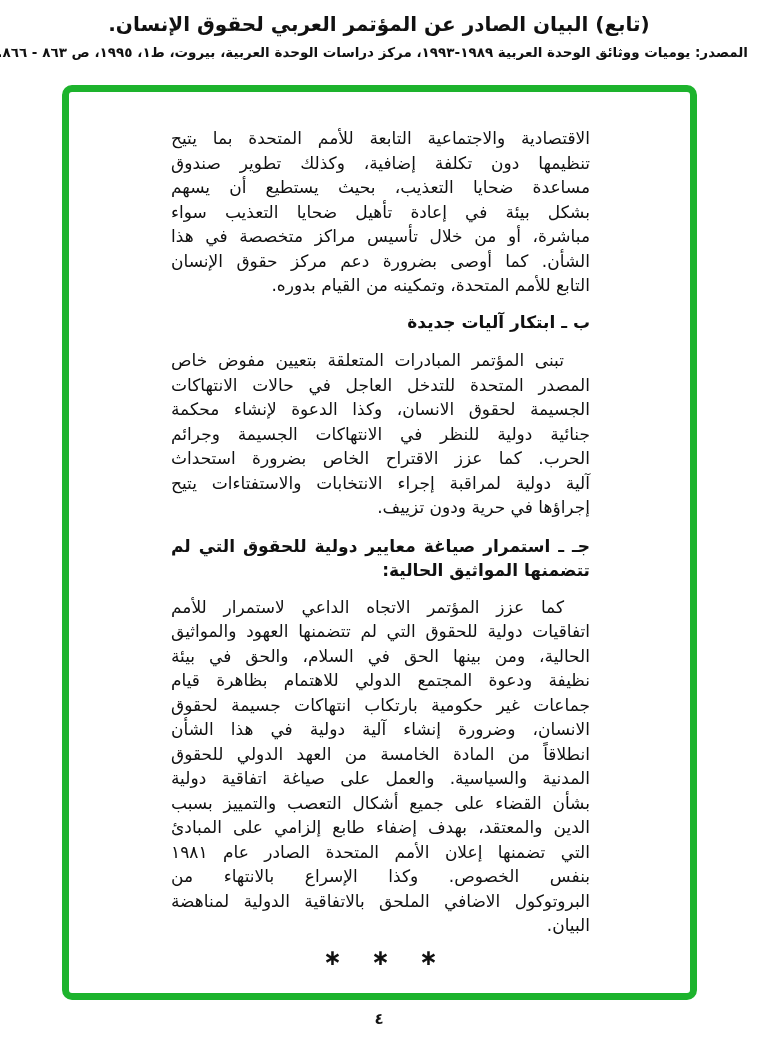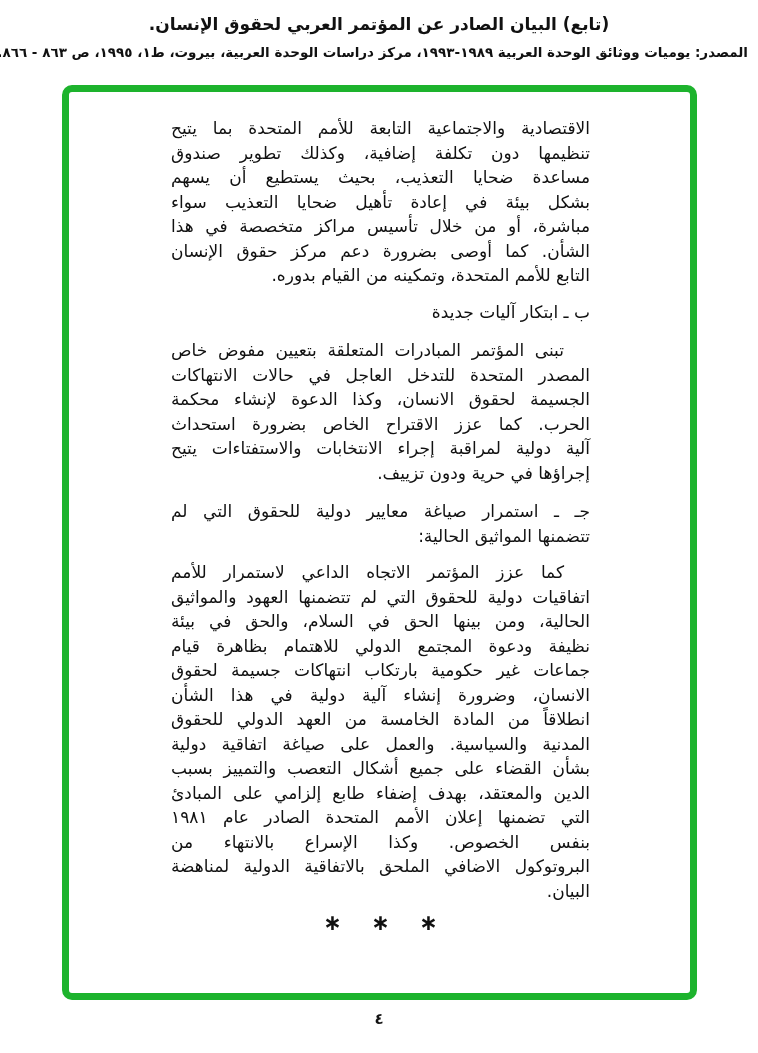--- a/index.html
+++ b/index.html
@@ -4,41 +4,41 @@
 <style>
   * { margin:0; padding:0; box-sizing:border-box; }
   html, body { background:#ffffff; }
   body {
     width:758px; height:1053px; position:relative;
     font-family:"DejaVu Sans", sans-serif;
     color:#111111; direction:rtl; overflow:hidden;
   }
   .page-header { position:absolute; top:12px; right:0; left:0; }
   .title-line {
-    text-align:center; font-weight:bold; font-size:17px; line-height:24px;
+    text-align:center; font-weight:bold; font-size:20px; line-height:24px;
   }
   .source-line {
     margin-top:6px; padding:0 10px; font-weight:bold; font-size:13.5px;
     line-height:20px; text-align:justify; text-align-last:justify;
     white-space:nowrap;
   }
   .green-frame {
     position:absolute; left:62px; top:85px; width:635px; height:915px;
     border:7px solid #1db32d; border-radius:10px; background:transparent;
   }
   .text-column {
-    position:absolute; left:171px; top:116px; width:419px;
+    position:absolute; left:171px; top:126px; width:419px;
   }
   .tline {
     font-size:17px; line-height:24.5px; height:24.5px;
     text-align:justify; text-align-last:justify; white-space:nowrap;
   }
   .tline.end { text-align-last:right; }
   .tline.indent { padding-right:26px; }
-  .bhead { font-weight:normal; }
+  .bhead { font-weight:bold; }
   .gap-sm { margin-top:12px; }
   .gap-md { margin-top:14px; }
   .asterisk-row {
     margin-top:7px; text-align:center; font-size:22px; line-height:25px;
     font-weight:bold; word-spacing:22px; text-align-last:center;
   }
   .page-number {
     position:absolute; top:1010px; left:0; right:0;
     text-align:center; font-size:15px; font-weight:bold;
   }
@@ -64,20 +64,21 @@
     <div class="tline">الشأن. كما أوصى بضرورة دعم مركز حقوق الإنسان</div>
     <div class="tline end">التابع للأمم المتحدة، وتمكينه من القيام بدوره.</div>
   </section>
 
   <div class="tline end bhead gap-sm">ب ـ ابتكار آليات جديدة</div>
 
   <section class="gap-md">
     <div class="tline indent">تبنى المؤتمر المبادرات المتعلقة بتعيين مفوض خاص</div>
     <div class="tline">المصدر المتحدة للتدخل العاجل في حالات الانتهاكات</div>
     <div class="tline">الجسيمة لحقوق الانسان، وكذا الدعوة لإنشاء محكمة</div>
+    <div class="tline">جنائية دولية للنظر في الانتهاكات الجسيمة وجرائم</div>
     <div class="tline">الحرب. كما عزز الاقتراح الخاص بضرورة استحداث</div>
     <div class="tline">آلية دولية لمراقبة إجراء الانتخابات والاستفتاءات يتيح</div>
     <div class="tline end">إجراؤها في حرية ودون تزييف.</div>
   </section>
 
   <section class="gap-md">
     <div class="tline bhead">جـ ـ استمرار صياغة معايير دولية للحقوق التي لم</div>
     <div class="tline end bhead">تتضمنها المواثيق الحالية:</div>
   </section>
 

